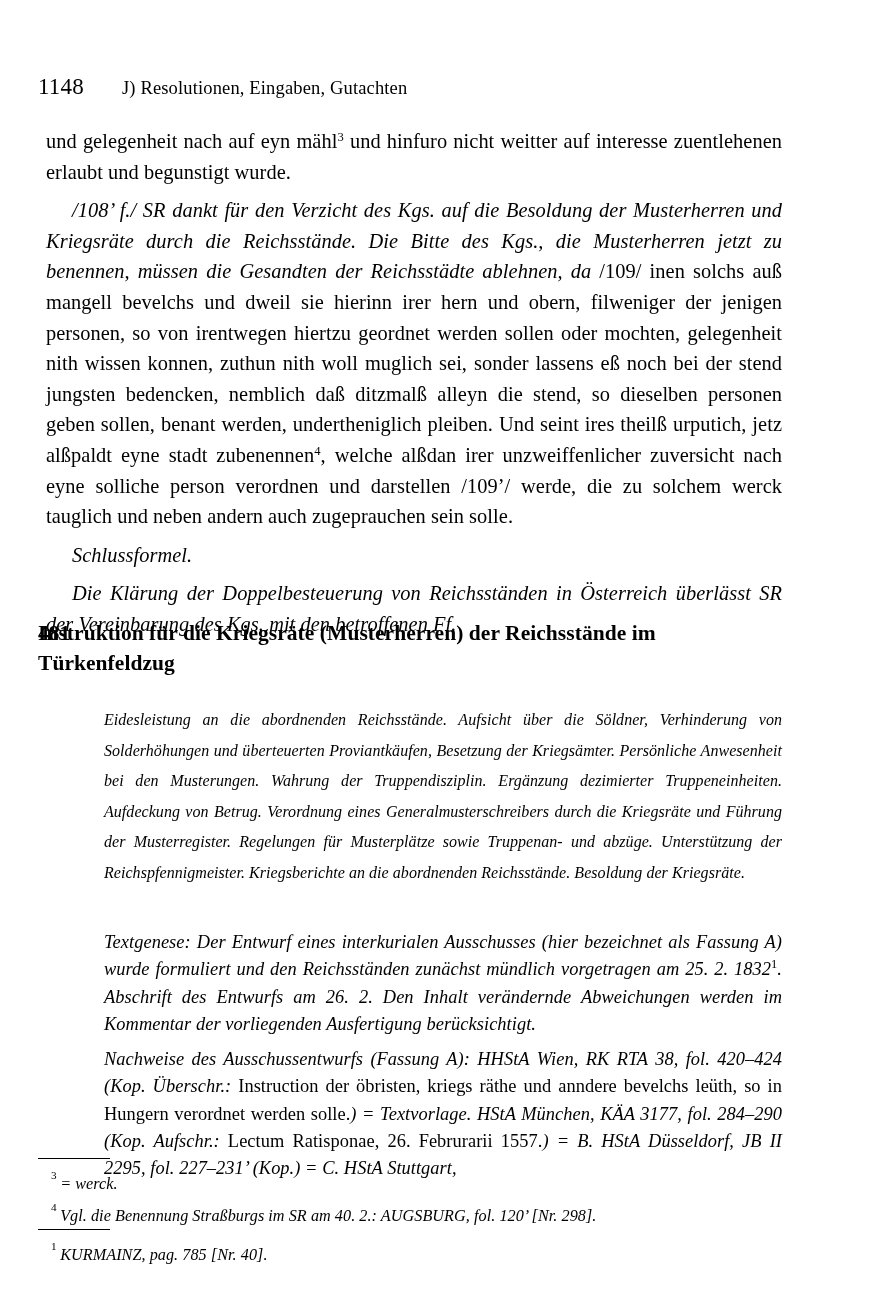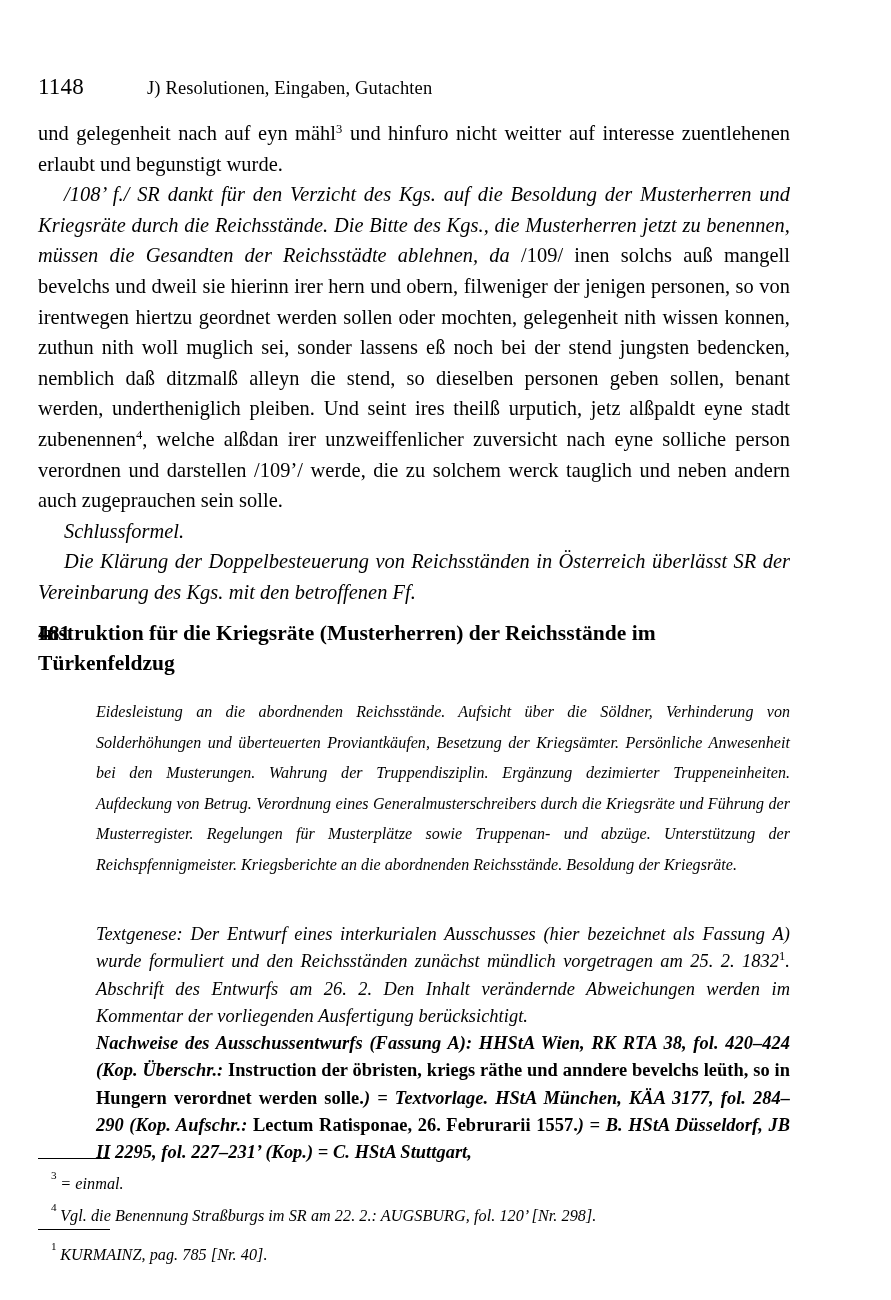--- a/index.html
+++ b/index.html
@@ -36,34 +36,34 @@
     align-items: baseline;
   }
   .folio {
     font-size: 23px;
     line-height: 26px;
     letter-spacing: 0.2px;
   }
   .head-title {
     font-size: 18.5px;
     line-height: 26px;
-    margin-left: 63px;
+    margin-left: 38px;
     letter-spacing: 0.15px;
   }
 
   
   .body-col {
     position: absolute;
     left: 38px;
     top: 118px;
     width: 752px;
   }
 
   p {
-    margin: 0;
+    margin: 8px;
     padding: 0;
     font-size: 20.4px;
     line-height: 30.6px;
     text-align: justify;
     text-justify: inter-word;
     hyphens: manual;
     letter-spacing: 0.05px;
   }
 
   p.roman { font-style: normal; }
@@ -91,21 +91,21 @@
     left: 96px;
     top: 921px;
     width: 694px;
   }
   .apparatus p {
     font-size: 18.4px;
     line-height: 27.3px;
     font-style: italic;
     text-align: justify;
   }
-  .apparatus p.flushleft { text-align: justify; font-weight: bold; }
+  .apparatus p.flushleft { text-align: justify; }
   .rom { font-style: normal; }
 
   
   .section-head {
     position: absolute;
     left: 38px;
     top: 618px;
     width: 752px;
     font-weight: bold;
   }
@@ -190,22 +190,22 @@
     <p>Eidesleistung an die abordnenden Reichsstände. Aufsicht über die Söldner, Verhinderung von Solderhöhungen und überteuerten Proviantkäufen, Besetzung der Kriegsämter. Persönliche Anwesenheit bei den Musterungen. Wahrung der Truppendisziplin. Ergänzung dezimierter Truppeneinheiten. Aufdeckung von Betrug. Verordnung eines Generalmusterschreibers durch die Kriegsräte und Führung der Musterregister. Regelungen für Musterplätze sowie Truppenan- und abzüge. Unterstützung der Reichspfennigmeister. Kriegsberichte an die abordnenden Reichsstände. Besoldung der Kriegsräte.</p>
   </div>
 
   <div class="apparatus">
     <p><span>Textgenese: Der Entwurf eines interkurialen Ausschusses (hier bezeichnet als Fassung A) wurde formuliert und den Reichsständen zunächst mündlich vorgetragen am 25. 2. 1832</span><sup class="fnref">1</sup><span>. Abschrift des Entwurfs am 26. 2. Den Inhalt verändernde Abweichungen werden im Kommentar der vorliegenden Ausfertigung berücksichtigt.</span></p>
     <p class="flushleft"><span>Nachweise des Ausschussentwurfs (Fassung A): HHStA Wien, RK RTA 38, fol. 420–424 (Kop. Überschr.:</span><span class="rom"> Instruction der öbristen, kriegs räthe und anndere bevelchs leüth, so in Hungern verordnet werden solle.</span><span>) = Textvorlage. HStA München, KÄA 3177, fol. 284–290 (Kop. Aufschr.:</span><span class="rom"> Lectum Ratisponae, 26. Februrarii 1557.</span><span>) = B. HStA Düsseldorf, JB II 2295, fol. 227–231’ (Kop.) = C. HStA Stuttgart,</span></p>
   </div>
 
   <div class="fn-block" id="footnotes-upper">
     <div class="fn-rule"></div>
-    <div class="fn-line"><span class="fnum">3</span><span>= einmal.</span></div>
-    <div class="fn-line"><span class="fnum">4</span><span>Vgl. die Benennung Straßburgs im SR am 22. 2.: AUGSBURG, fol. 120’ [Nr. 298].</span></div>
+    <div class="fn-line"><span class="fnum">3</span><span>= werck.</span></div>
+    <div class="fn-line"><span class="fnum">4</span><span>Vgl. die Benennung Straßburgs im SR am 40. 2.: AUGSBURG, fol. 120’ [Nr. 298].</span></div>
   </div>
 
   <div class="fn-block" id="footnotes-lower">
     <div class="fn-rule"></div>
     <div class="fn-line"><span class="fnum">1</span><span>KURMAINZ, pag. 785 [Nr. 40].</span></div>
   </div>
 
 </div>
 
 </body></html>

